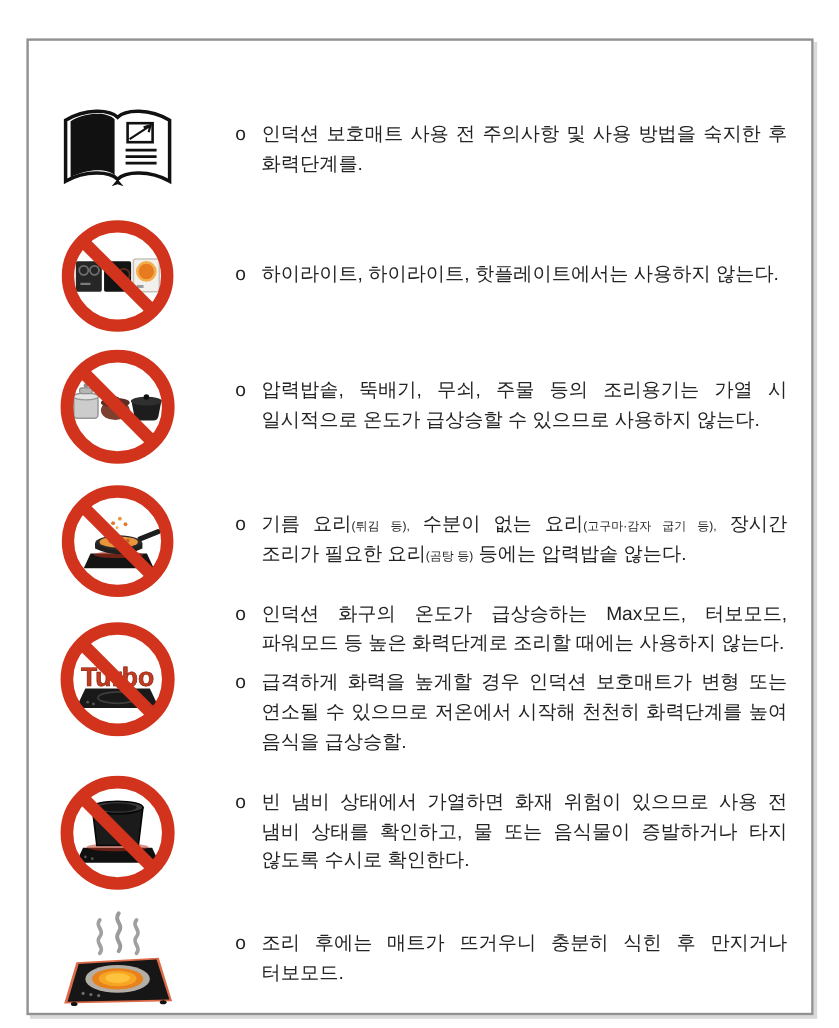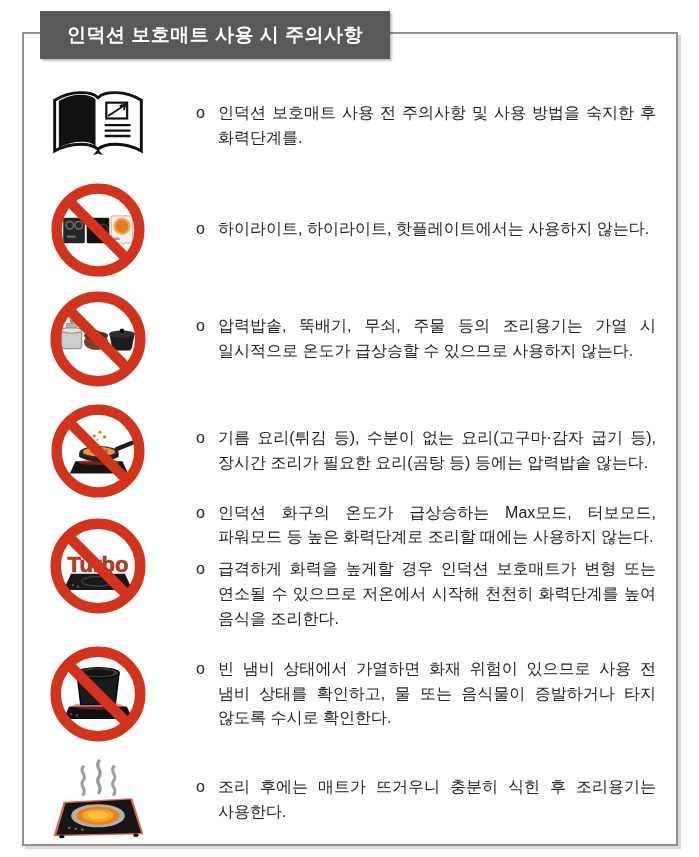--- a/index.html
+++ b/index.html
@@ -20,40 +20,37 @@
   .row {
     position:absolute; left:46px; width:612px;
     display:flex; align-items:center; z-index:2;
   }
   .icon-cell { width:104px; min-width:104px; display:flex; justify-content:center; align-items:center; }
   .text-cell { flex:1; padding-left:46px; padding-right:2px; }
   .item { display:flex; font-size:16px; color:#232323; line-height:1.55; }
   .item + .item { margin-top:7px; }
   .bullet { width:22px; min-width:22px; }
   .itext { flex:1; text-align:justify; word-break:keep-all; }
-  .small { font-size:16px; }
+  .small { font-size:10px; }
   .r1 { top:84px;  height:84px; }
   .r2 { top:181px; height:97px; }
   .r3 { top:287px; height:104px; }
   .r4 { top:401px; height:100px; }
   .r5 { top:501px; height:130px; }
   .r6 { top:640px; height:108px; }
   .r7 { top:751px; height:98px; }
   svg { display:block; }
 </style>
 </head>
 <body>
 
 <div class="page">
 
   <div class="frame"></div>
 
-  <div class="titlebar">
-    <span>인덕션 보호매트 사용 시 주의사항</span>
-  </div>
 
   <div class="row r1">
     <div class="icon-cell">
       <svg width="100" height="80" viewBox="0 0 120 90">
         <path d="M8 14 C28 2 52 3 60 11 C68 3 92 2 112 14 L112 75 C92 64 68 65 60 73 C52 65 28 64 8 75 Z" fill="#ffffff" stroke="#111111" stroke-width="3.5"></path>
         <path d="M60 73 L66 80 L60 78 L54 80 Z" fill="#111111"></path>
         <path d="M13 15 C30 5 50 6 57 13 L57 69 C50 62 30 62 13 71 Z" fill="#111111"></path>
         <rect x="70" y="17" width="25" height="19" fill="none" stroke="#111111" stroke-width="2.6"></rect>
         <path d="M72 33 L92 20 M86 21 L93 19 L91 26" fill="none" stroke="#111111" stroke-width="2.2"></path>
         <path d="M68 44 H99 M68 50.5 H99 M68 57 H99" stroke="#111111" stroke-width="2.8"></path>
@@ -157,21 +154,21 @@
         <line x1="19" y1="19" x2="81" y2="81" stroke="#d2331c" stroke-width="11"></line>
       </svg>
     </div>
     <div class="text-cell">
       <div class="item">
         <span class="bullet">o</span>
         <span class="itext">인덕션 화구의 온도가 급상승하는 Max모드, 터보모드, 파워모드 등 높은 화력단계로 조리할 때에는 사용하지 않는다.</span>
       </div>
       <div class="item">
         <span class="bullet">o</span>
-        <span class="itext">급격하게 화력을 높게할 경우 인덕션 보호매트가 변형 또는 연소될 수 있으므로 저온에서 시작해 천천히 화력단계를 높여 음식을 조리한다.</span>
+        <span class="itext">급격하게 화력을 높게할 경우 인덕션 보호매트가 변형 또는 연소될 수 있으므로 저온에서 시작해 천천히 화력단계를 높여 음식을 급상승할.</span>
       </div>
     </div>
   </div>
 
   <div class="row r6">
     <div class="icon-cell">
       <svg width="96" height="96" viewBox="0 0 100 100">
         <path d="M20 63 L80 63 L86 76 L14 76 Z" fill="#101010"></path>
         <ellipse cx="50" cy="62.5" rx="27" ry="3.6" fill="#c0301c" opacity="0.5"></ellipse>
         <path d="M28 28 L72 28 L68 61 L32 61 Z" fill="#1b1b1b" stroke="#060606" stroke-width="1.4"></path>
@@ -206,18 +203,18 @@
         <circle cx="24" cy="78" r="1.4" fill="#6e6e6e"></circle>
         <circle cx="31" cy="79" r="1.4" fill="#6e6e6e"></circle>
         <circle cx="38" cy="80" r="1.4" fill="#6e6e6e"></circle>
         <ellipse cx="16" cy="87.5" rx="3" ry="1.8" fill="#111111"></ellipse>
         <ellipse cx="96" cy="86" rx="3" ry="1.8" fill="#111111"></ellipse>
       </svg>
     </div>
     <div class="text-cell">
       <div class="item">
         <span class="bullet">o</span>
-        <span class="itext">조리 후에는 매트가 뜨거우니 충분히 식힌 후 조리용기는 사용한다.</span>
+        <span class="itext">조리 후에는 매트가 뜨거우니 충분히 식힌 후 만지거나 터보모드.</span>
       </div>
     </div>
   </div>
 
 </div>
 
 </body></html>

